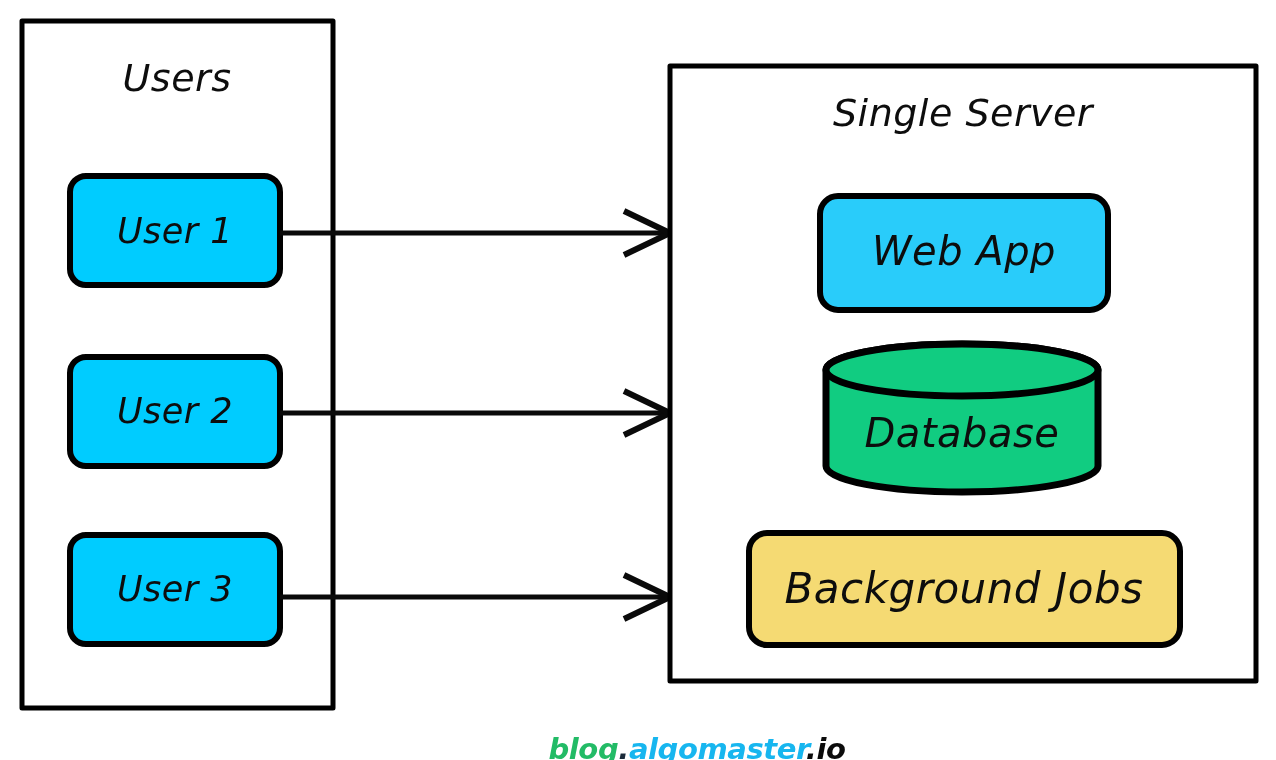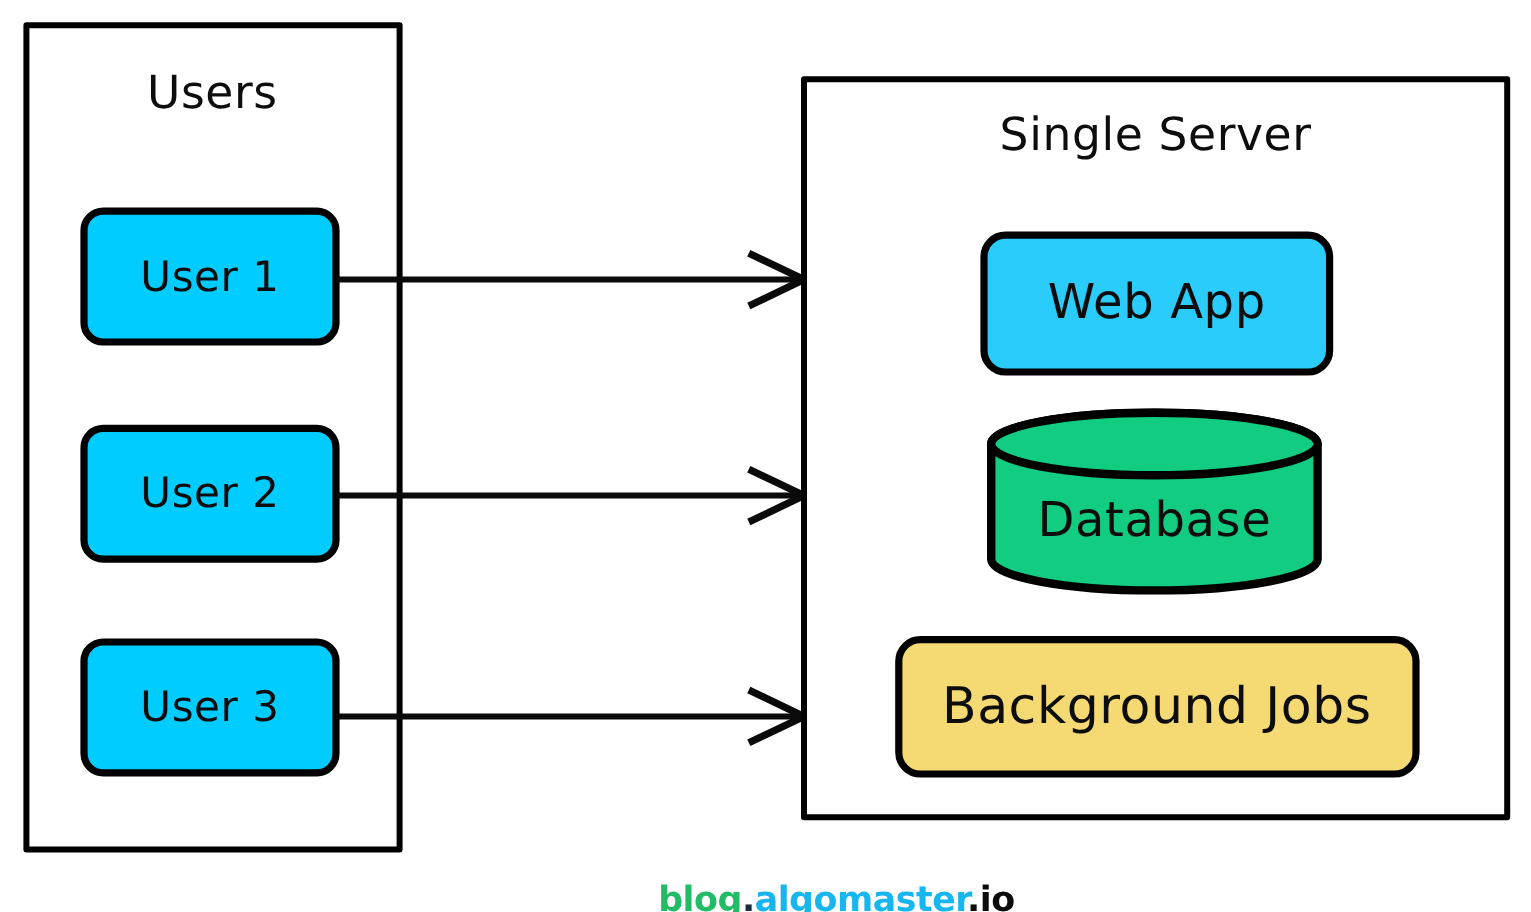--- a/index.html
+++ b/index.html
@@ -12,20 +12,21 @@
     width: 1276px;
     height: 760px;
     overflow: hidden;
     font-family: "DejaVu Sans", sans-serif;
   }
   #diagram-root {
     position: relative;
     width: 1276px;
     height: 760px;
     background: #ffffff;
+    font-style: italic;
   }
   #diagram-svg {
     position: absolute;
     left: 0;
     top: 0;
     width: 1276px;
     height: 760px;
     display: block;
   }
   .label-text {

